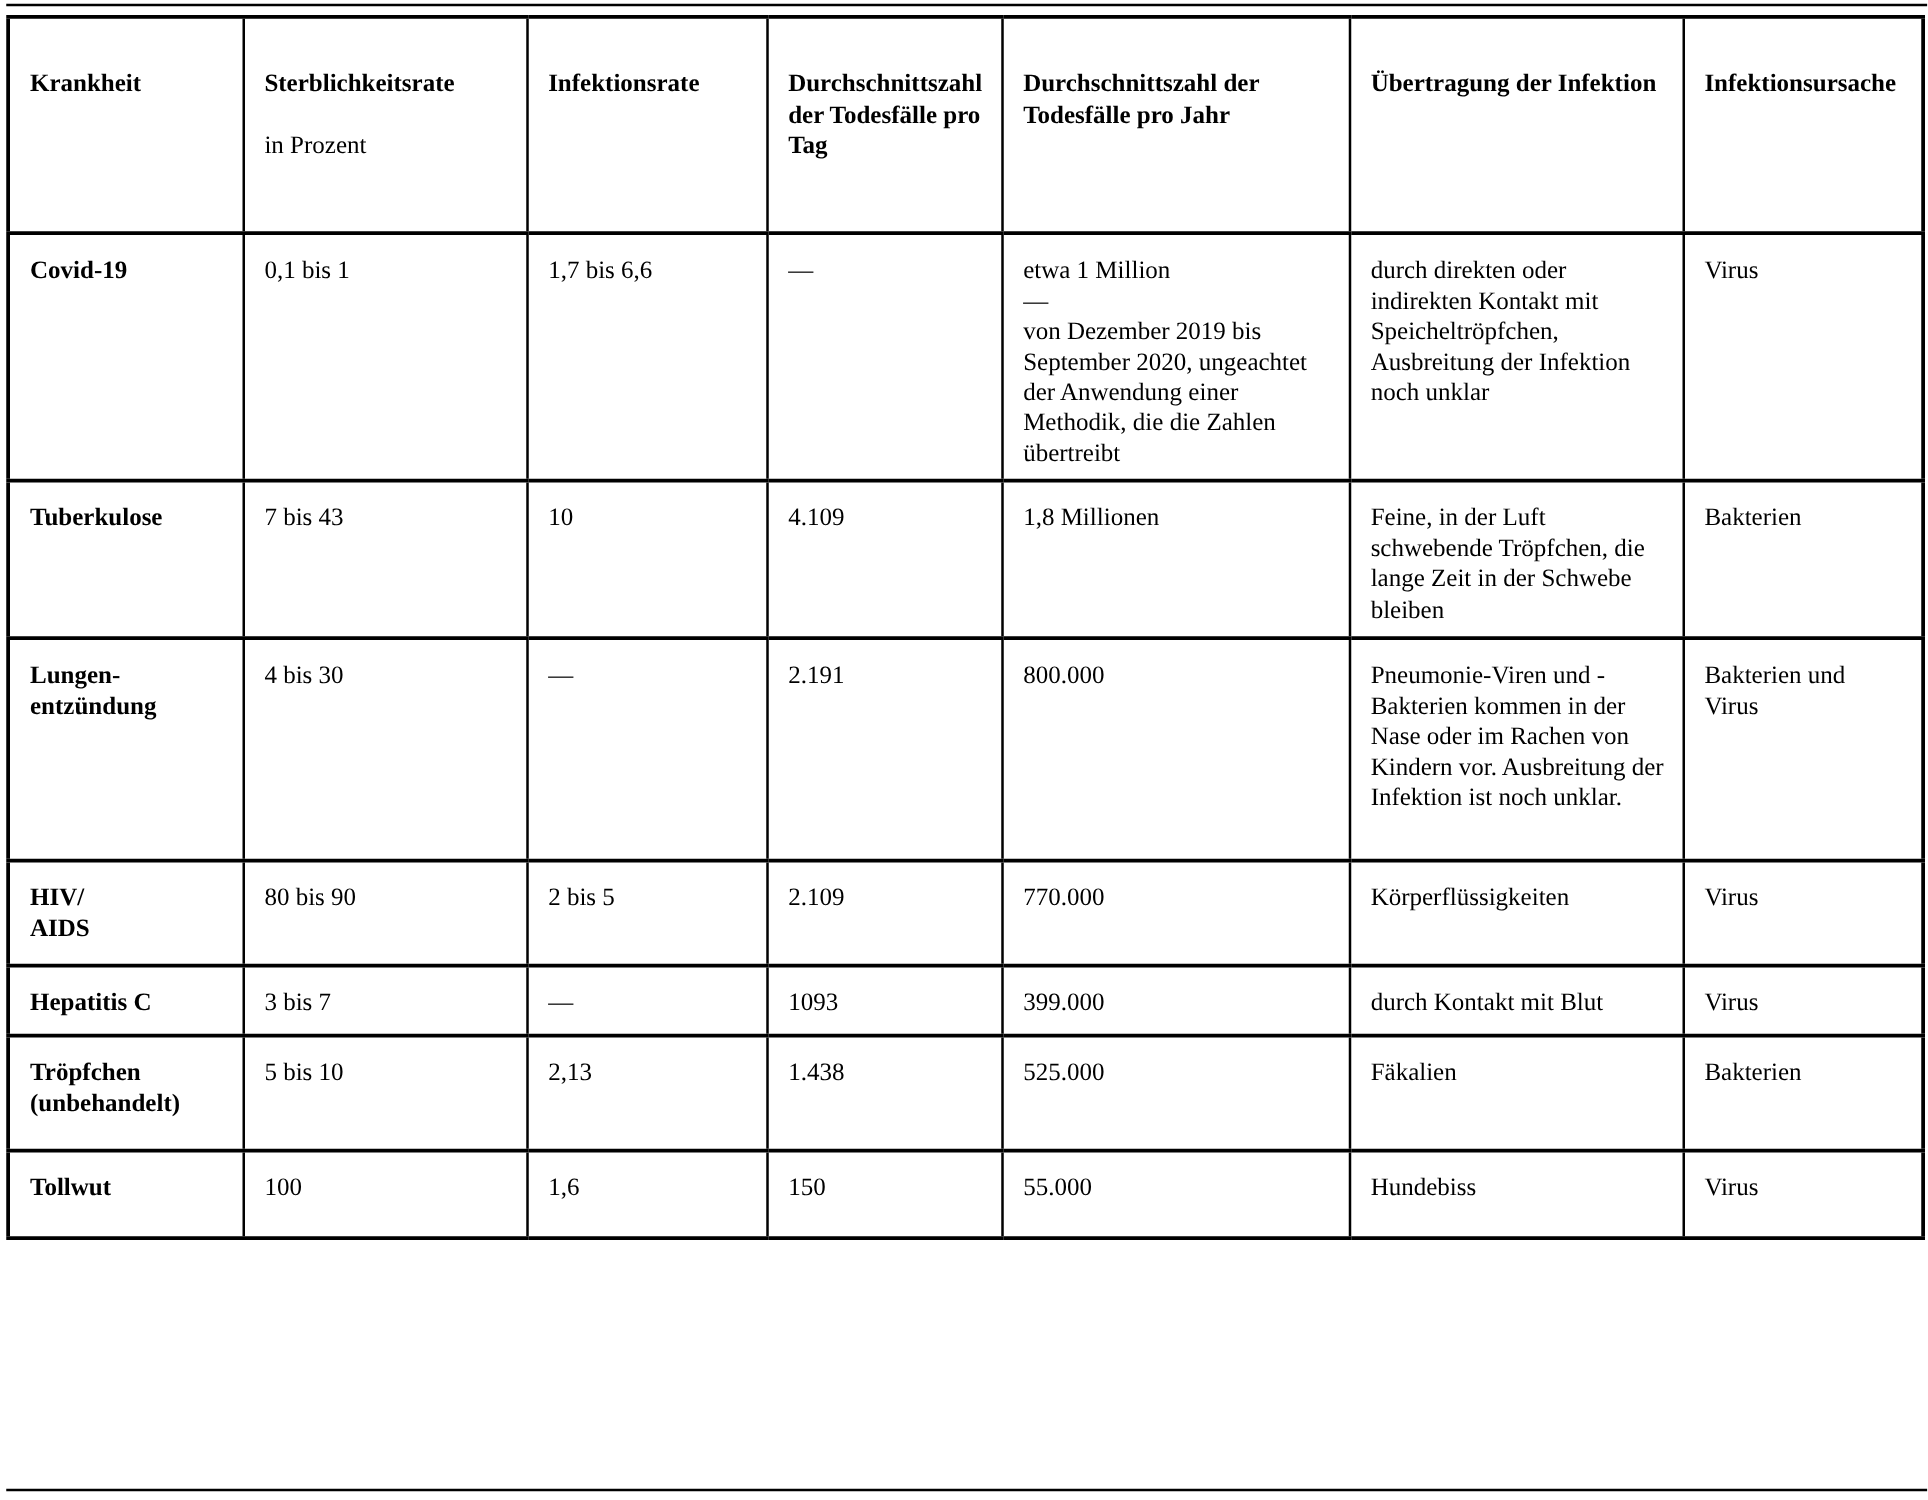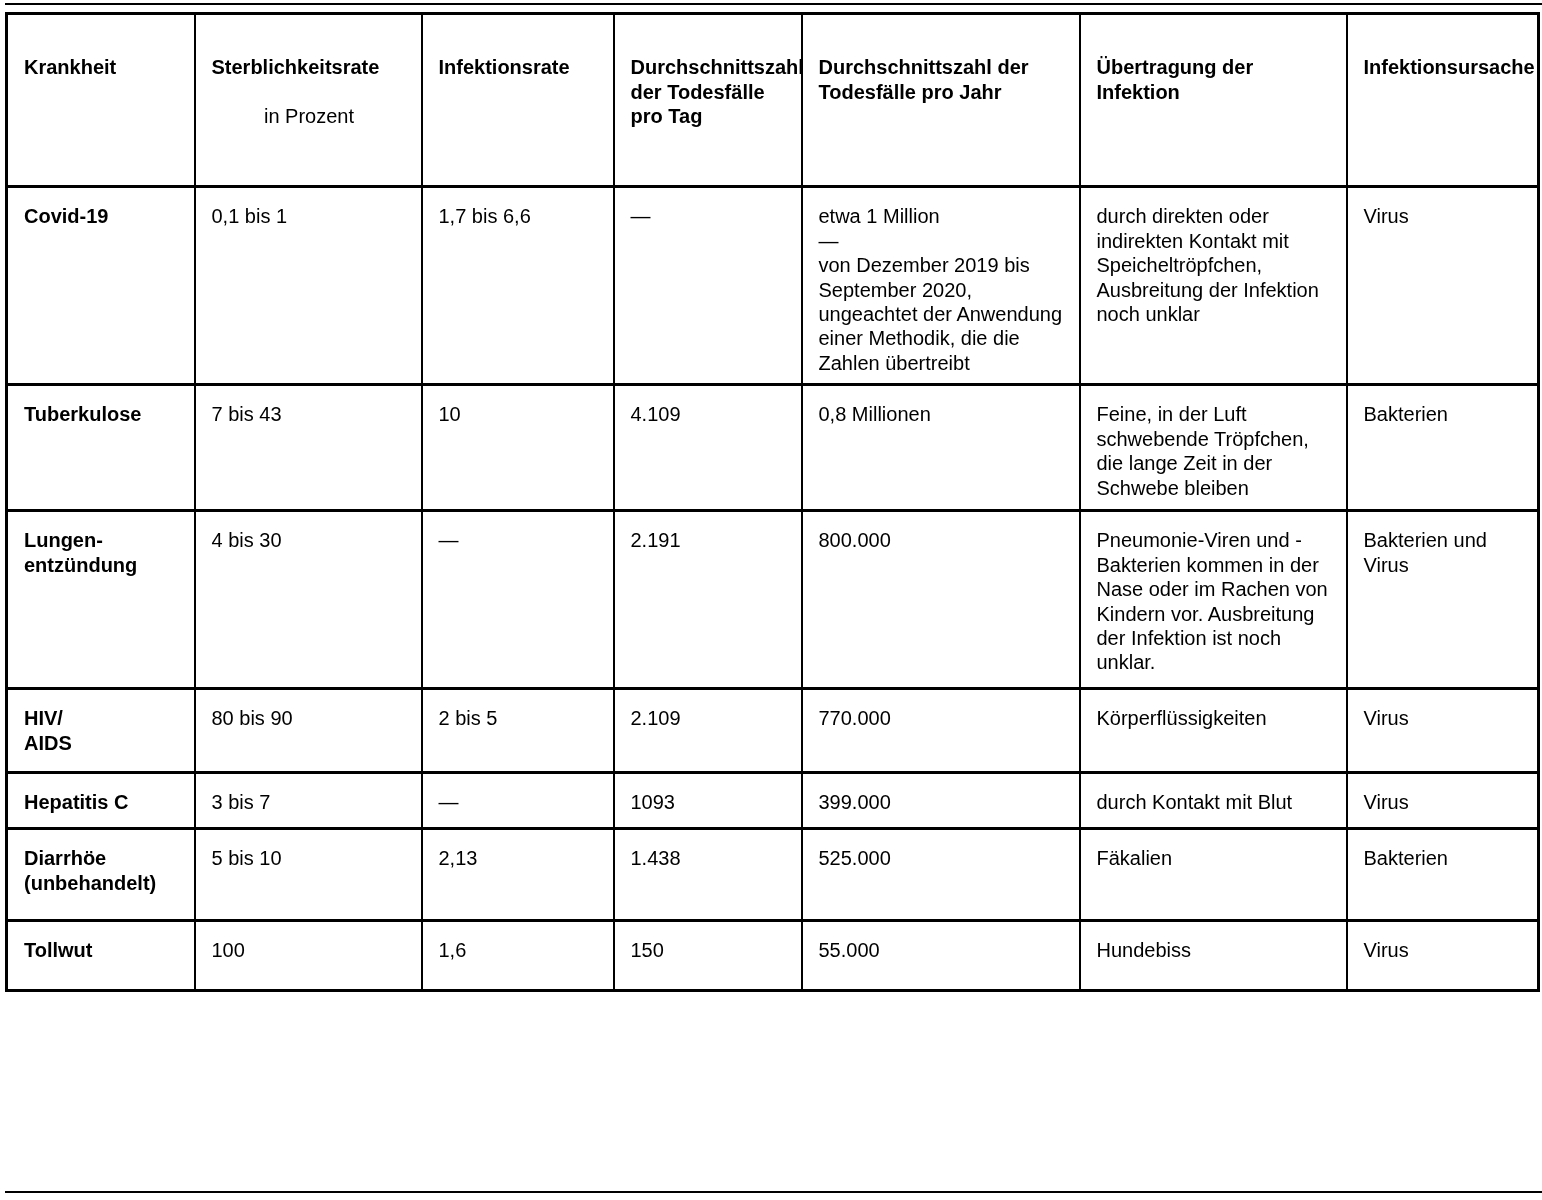--- a/index.html
+++ b/index.html
@@ -1,21 +1,21 @@
 <!DOCTYPE html>
 <html><head>
 <meta charset="utf-8">
 <style>
   html, body { margin: 0; padding: 0; background: #ffffff; }
   .page {
     position: relative;
     width: 1542px;
     height: 1200px;
     background: #ffffff;
-    font-family: Liberation Sans, sans-serif;
+    font-family: Liberation Serif, serif;
     color: #000000;
     overflow: hidden;
   }
   .rule {
     position: absolute;
     left: 5px;
     right: 0;
     height: 2px;
     background: #000000;
   }
@@ -37,21 +37,21 @@
     vertical-align: top;
     text-align: left;
     padding: 16px 14px 8px 16px;
     font-size: 20px;
     line-height: 1.22;
     white-space: pre-line;
     overflow: hidden;
     font-weight: normal;
   }
   th .col-label { display: block; font-weight: bold; }
-  th .col-sublabel { display: block; font-weight: normal; text-align: center; }
+  th .col-sublabel { display: block; font-weight: normal; }
   td.disease { font-weight: bold; margin-left: 36px; }
 </style>
 </head>
 <body>
 
 <div class="page">
   <div class="rule rule-top"></div>
 
   <table class="disease-table">
     <colgroup>
@@ -105,21 +105,21 @@
 —
 von Dezember 2019 bis September 2020, ungeachtet der Anwendung einer Methodik, die die Zahlen übertreibt</td>
         <td>durch direkten oder indirekten Kontakt mit Speicheltröpfchen, Ausbreitung der Infektion noch unklar</td>
         <td>Virus</td>
       </tr>
       <tr style="height:126px">
         <td class="disease">Tuberkulose</td>
         <td>7 bis 43</td>
         <td>10</td>
         <td>4.109</td>
-        <td>0,8 Millionen</td>
+        <td>1,8 Millionen</td>
         <td>Feine, in der Luft schwebende Tröpfchen, die lange Zeit in der Schwebe bleiben</td>
         <td>Bakterien</td>
       </tr>
       <tr style="height:178px">
         <td class="disease">Lungen-
 entzündung</td>
         <td>4 bis 30</td>
         <td>—</td>
         <td>2.191</td>
         <td>800.000</td>
@@ -139,21 +139,21 @@
       <tr style="height:56px">
         <td class="disease">Hepatitis C</td>
         <td>3 bis 7</td>
         <td>—</td>
         <td>1093</td>
         <td>399.000</td>
         <td>durch Kontakt mit Blut</td>
         <td>Virus</td>
       </tr>
       <tr style="height:92px">
-        <td class="disease">Diarrhöe (unbehandelt)</td>
+        <td class="disease">Tröpfchen (unbehandelt)</td>
         <td>5 bis 10</td>
         <td>2,13</td>
         <td>1.438</td>
         <td>525.000</td>
         <td>Fäkalien</td>
         <td>Bakterien</td>
       </tr>
       <tr style="height:70px">
         <td class="disease">Tollwut</td>
         <td>100</td>

